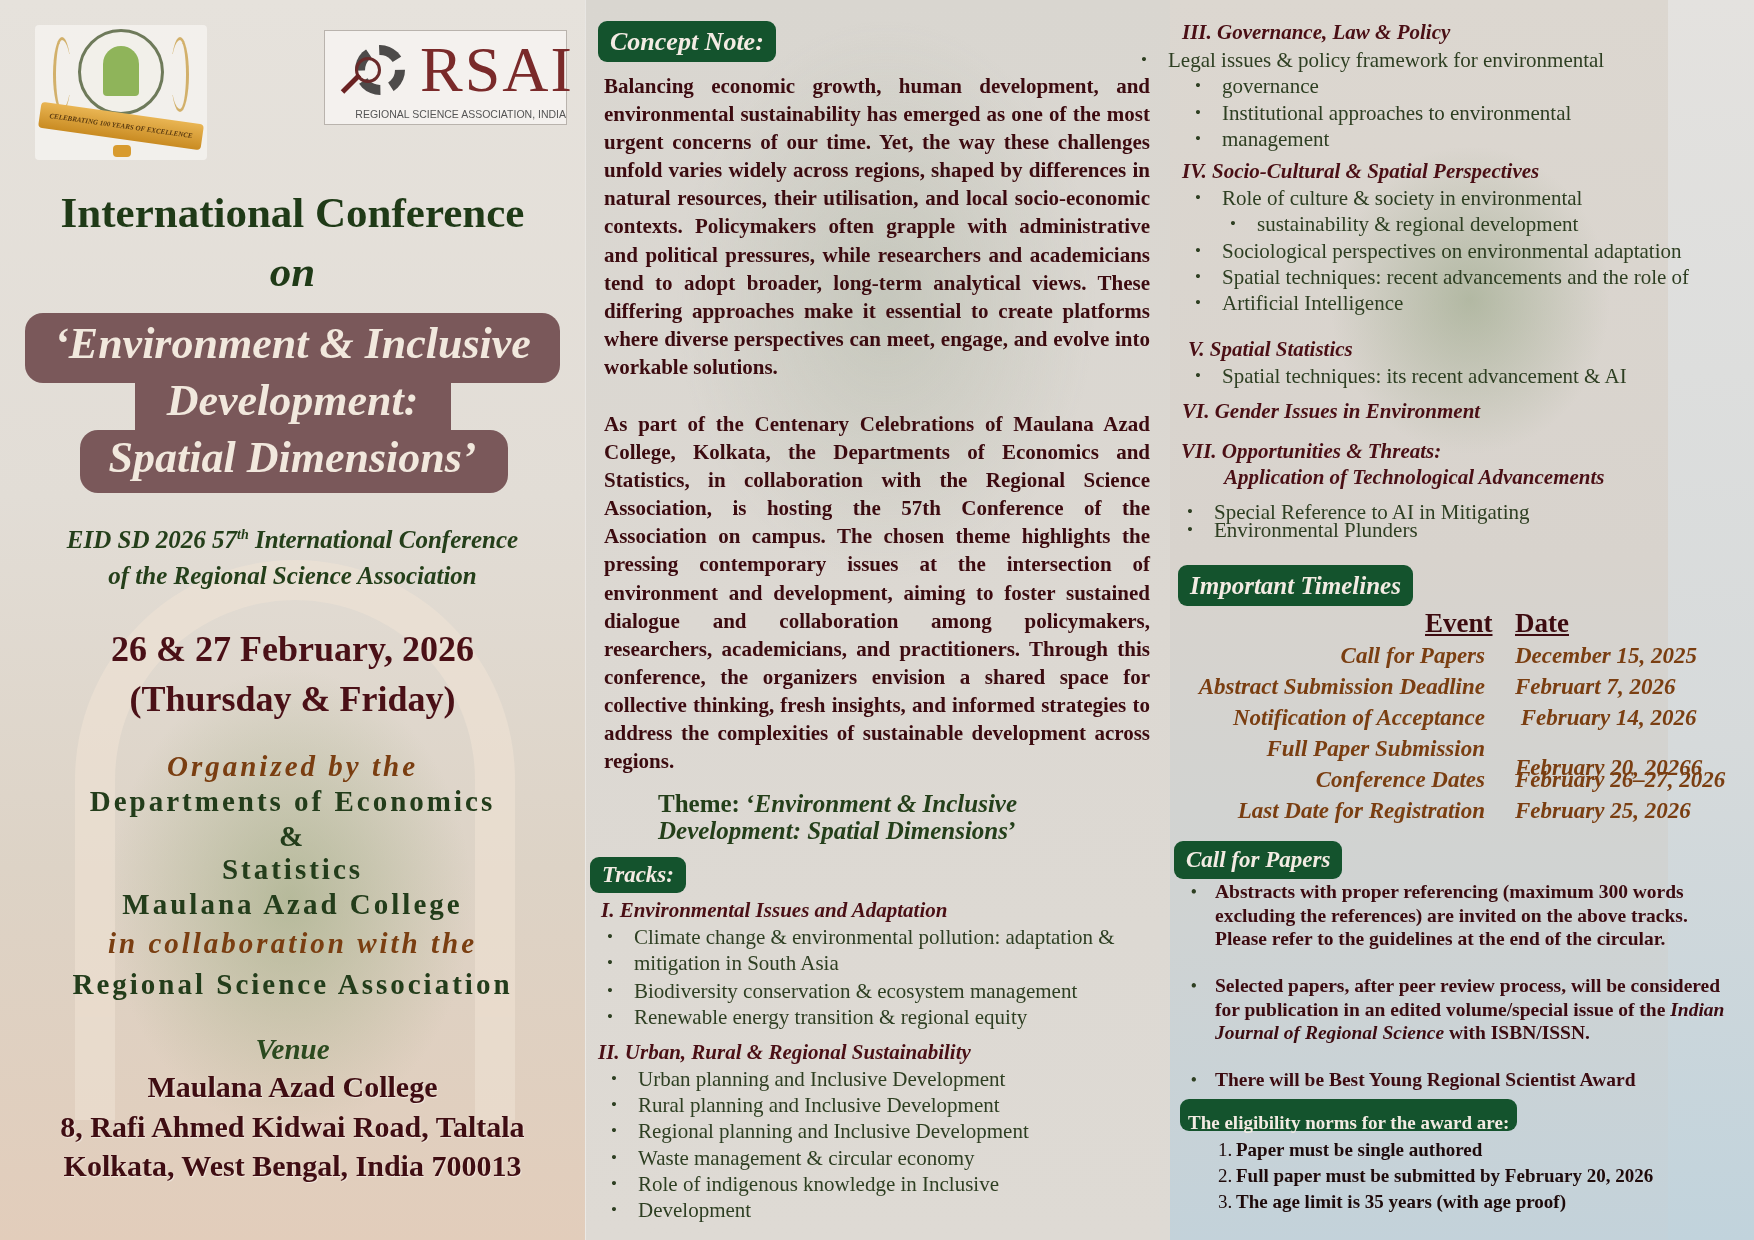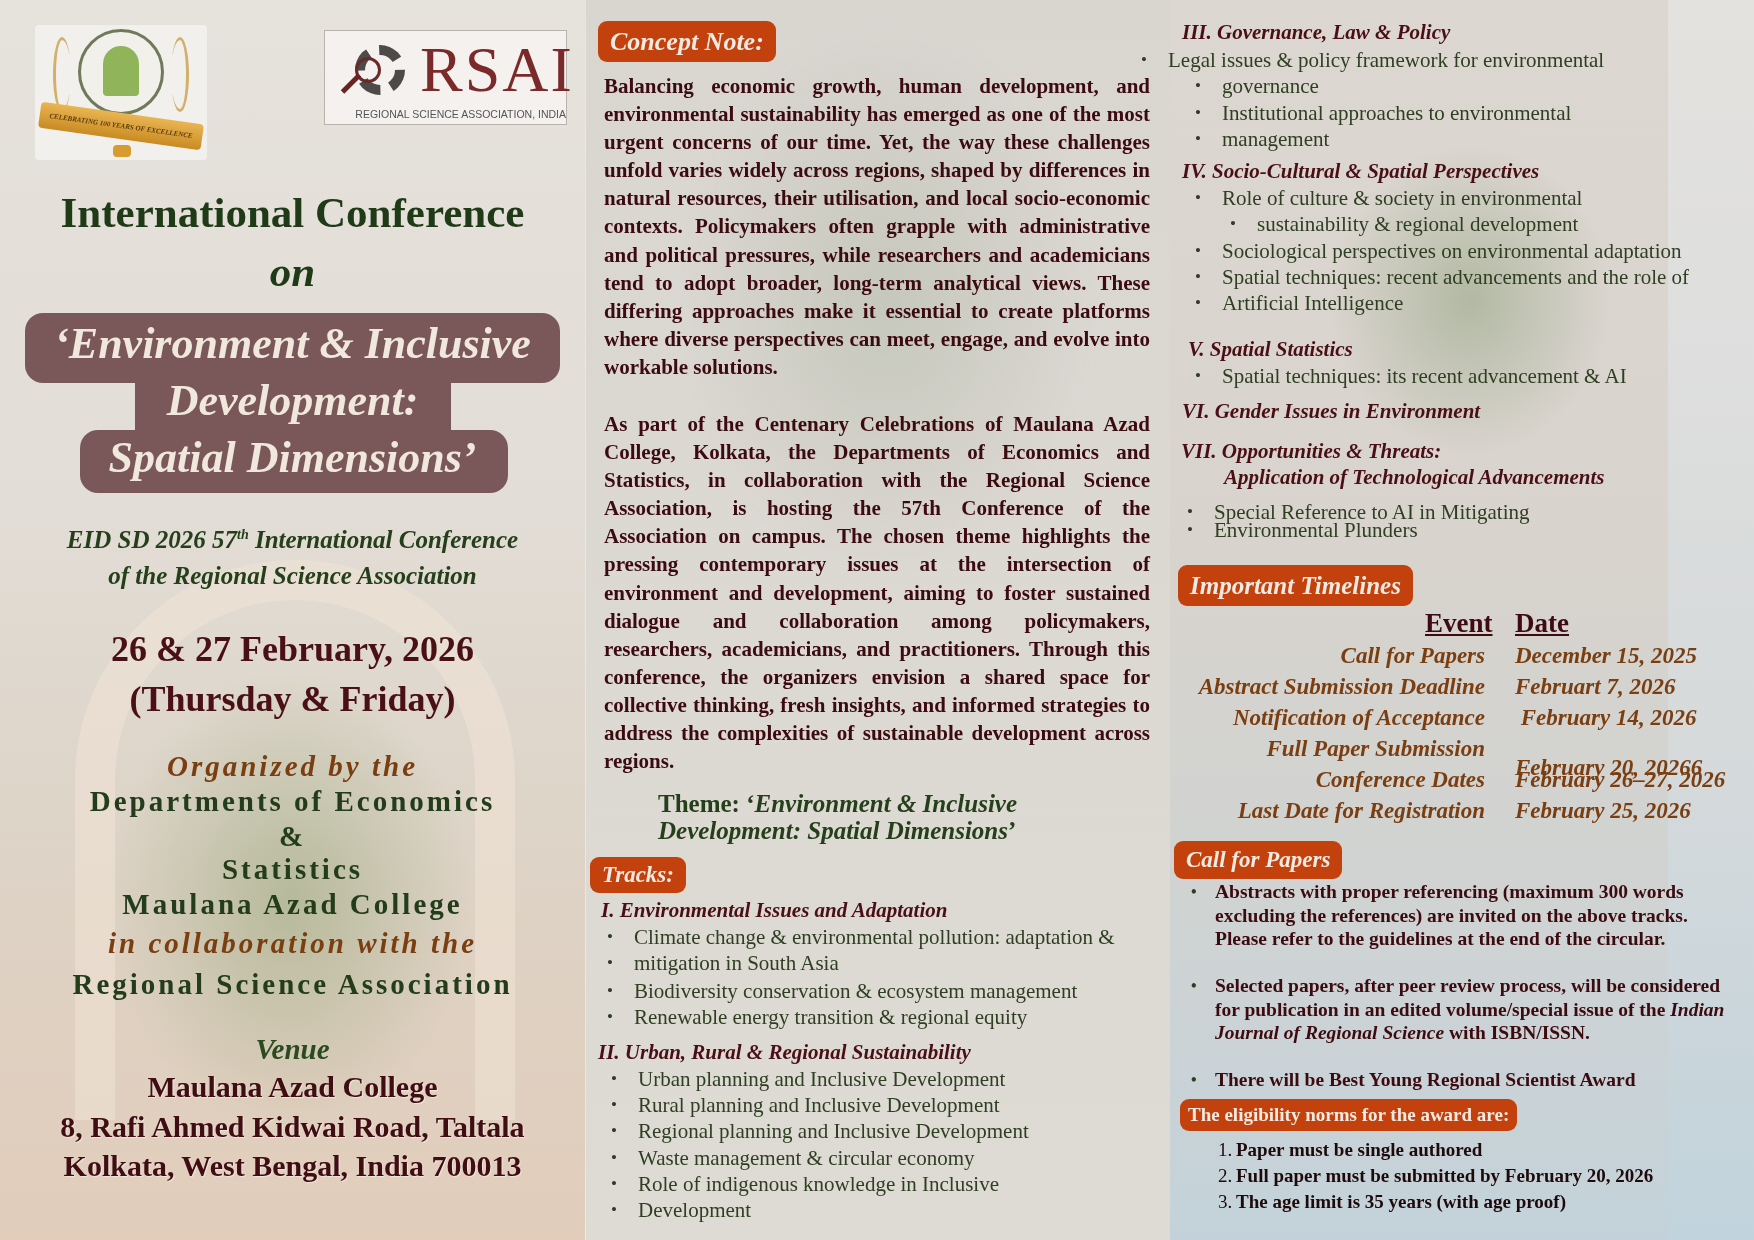--- a/index.html
+++ b/index.html
@@ -129,21 +129,21 @@
   }
   .venue {
     position:absolute; left: 0; width: 585px; text-align: center;
     font-size: 30px; font-weight: bold; color: #3f0d12;
     text-shadow: 1px 1px 1px rgba(255,255,255,0.5);
   }
   .v1 { top: 1070px; } .v2 { top: 1110px; } .v3 { top: 1149px; }
 
   
   .sec-pill {
-    position:absolute; background:#c2410c; color:#f3ebe3; border-radius: 9px;
+    position:absolute; background:#14532d; color:#f3ebe3; border-radius: 9px;
     font-style: italic; font-weight: bold; padding: 0 12px; text-align: right;
   }
 
   
   .concept-pill { left: 598px; top: 21px; height: 41px; font-size: 26px; line-height: 41px; }
   .para {
     position:absolute; left: 604px; width: 546px; text-align: justify;
     font-size: 21px; font-weight: bold; color: #3c0b10; line-height: 28.1px;
   }
   .para1 { top: 72px; }
@@ -181,21 +181,21 @@
   }
   .cfp-pill { left: 1174px; top: 841px; height: 38px; font-size: 23px; line-height: 38px; }
   .cfp-bul {
     position:absolute; left: 1215px; width: 520px; font-size: 19.5px; font-weight: bold;
     color: #3c0b10; line-height: 23.5px;
   }
   .cfp-bul::before { content:"•"; position:absolute; left: -24px; top: 0; color: #2e3f22; font-size: 16px; }
   .cfp-bul i { font-style: italic; }
   .elig-pill {
     left: 1180px; top: 1099px; height: 32px; font-size: 19px; line-height: 32px; font-style: normal;
-    padding: 0 8px;
+    padding: 8px 8px;
   }
   .elig-item {
     position:absolute; left: 1218px; font-size: 19px; font-weight: bold; color: #1e0a0a;
   }
   .elig-item .n { font-weight: normal; display:inline-block; width: 18px; }
 </style>
 </head>
 <body>
 
 <div class="col col-left">

